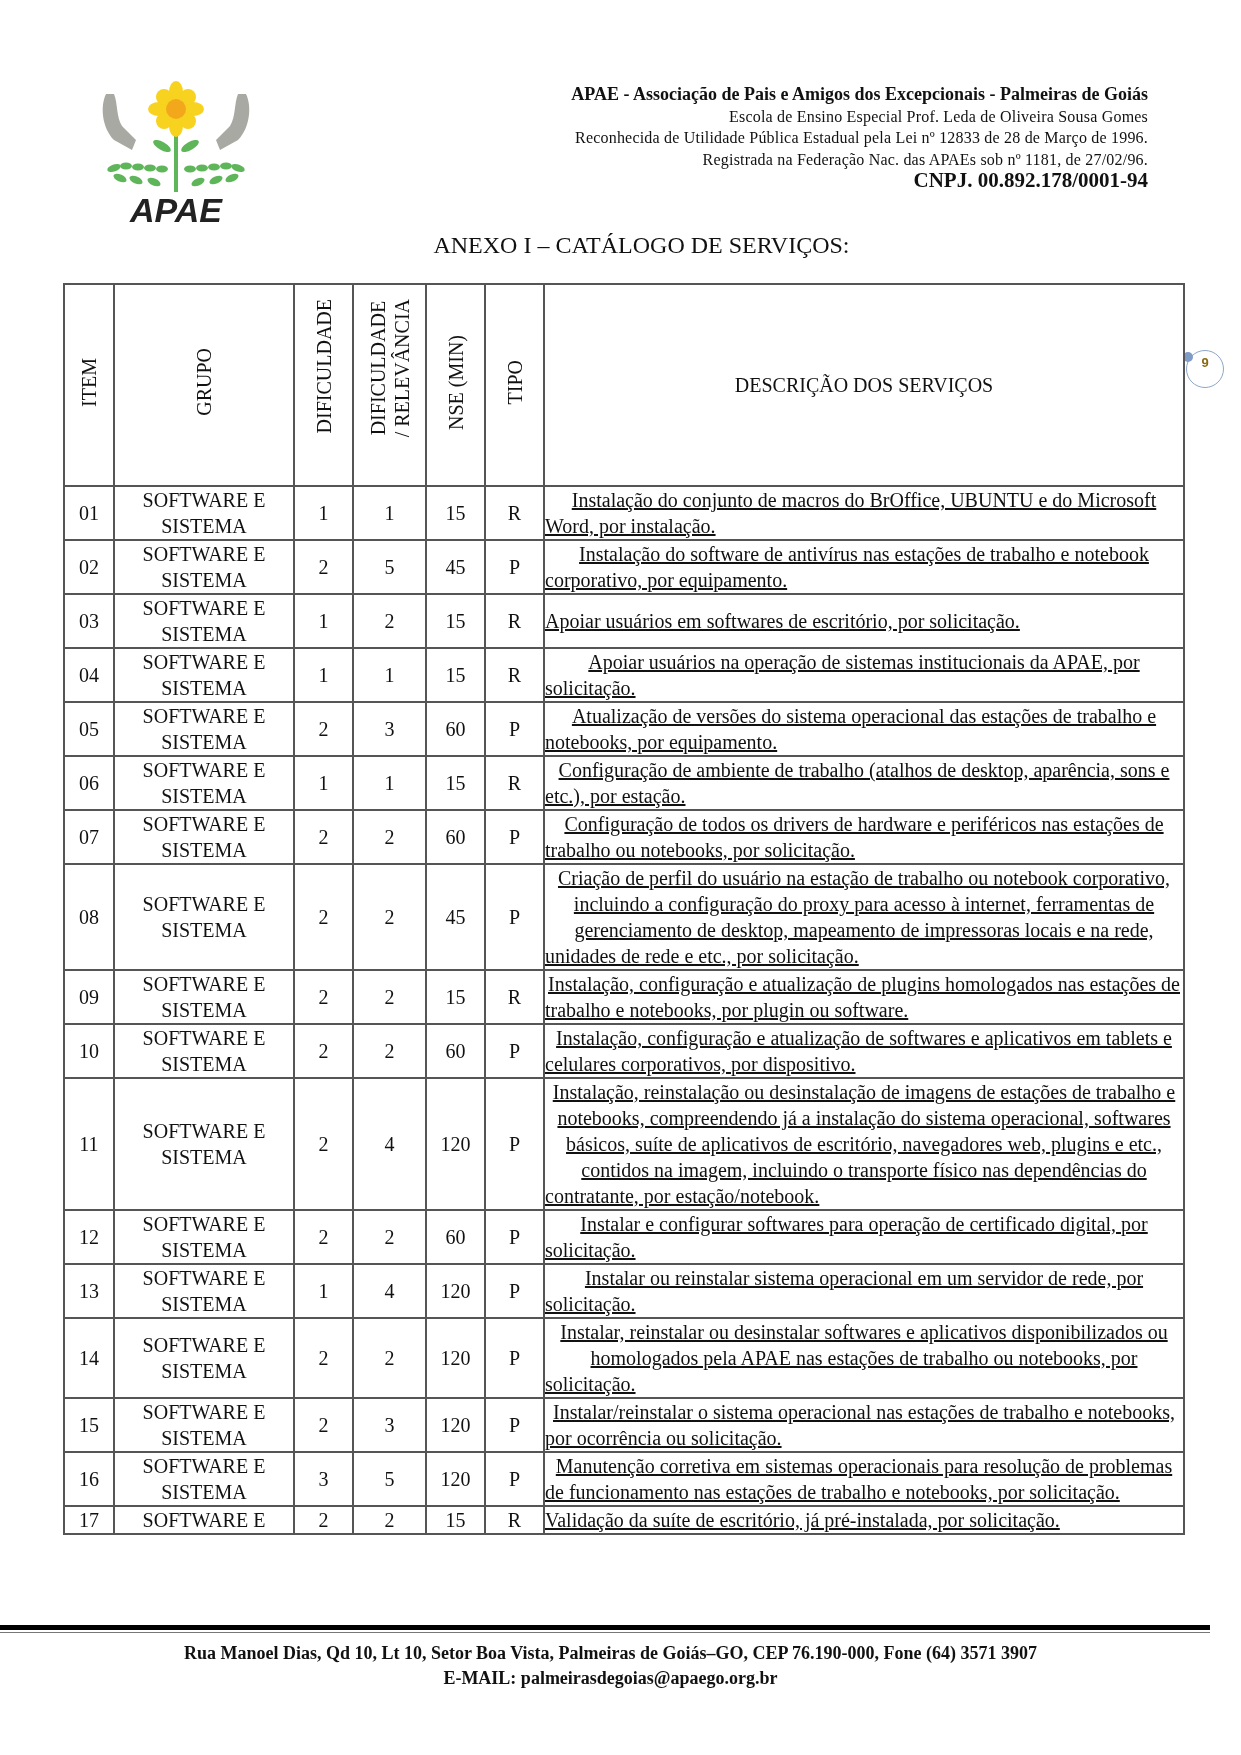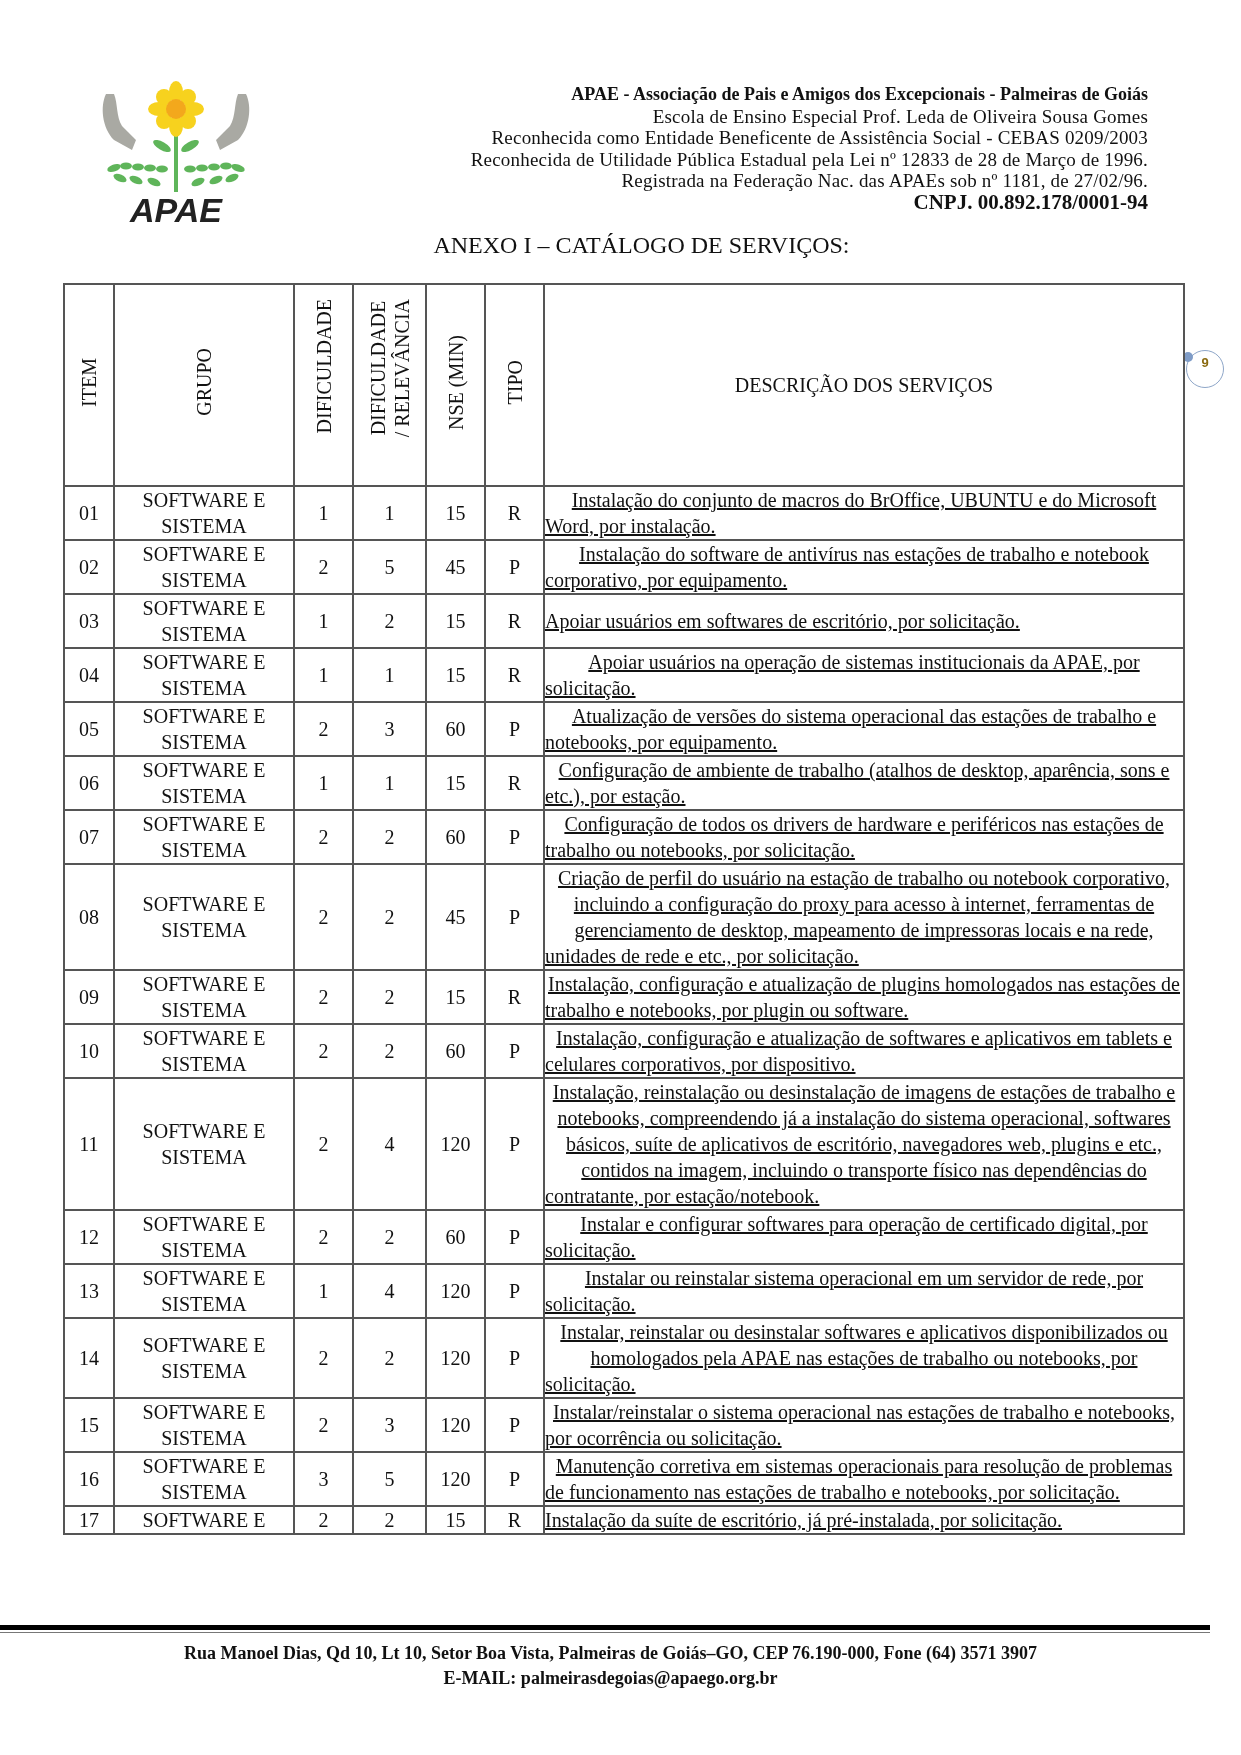--- a/index.html
+++ b/index.html
@@ -1,20 +1,20 @@
 <!DOCTYPE html>
 <html><head>
 <meta charset="utf-8">
 <style>
   html, body { margin: 0; padding: 0; background: #ffffff; }
   body { width: 1241px; height: 1755px; position: relative; overflow: hidden; font-family: "Liberation Serif", serif; color: #111; }
   .logo { position: absolute; left: 96px; top: 76px; width: 160px; height: 150px; font-style: italic; }
   .header-text { position: absolute; left: 270px; top: 84px; width: 878px; text-align: right; line-height: 21.5px; }
   .header-text .org { font-weight: bold; font-size: 18px; }
-  .header-text .line { font-size: 19px; letter-spacing: 0.2px; }
+  .header-text .line { font-size: 16px; letter-spacing: 0.2px; }
   .header-text .cnpj { font-weight: bold; font-size: 21px; }
   .annex-title { position: absolute; left: 16px; width: 1241px; top: 232px; text-align: center; font-size: 24px; padding-left: 10px; box-sizing: border-box; }
   table.catalog { position: absolute; left: 63px; top: 283px; width: 1120px; border-collapse: collapse; table-layout: fixed; }
   table.catalog th, table.catalog td { border: 2px solid #555; font-size: 20px; font-weight: normal; text-align: center; vertical-align: middle; padding: 0; line-height: 26px; }
   table.catalog thead th { height: 186px; }
   .vert { writing-mode: vertical-rl; transform: rotate(180deg); display: inline-block; white-space: nowrap; line-height: 24px; font-size: 20px; }
   td.desc { text-align: justify; text-align-last: left; padding: 0 10px 0 10px; text-decoration: underline; }
   td.grupo { line-height: 26px; margin-top: 21px; }
   .pagemark { position: absolute; left: 1186px; top: 350px; width: 38px; height: 38px; border: 1.5px solid #8ea6c8; border-radius: 50%; box-sizing: border-box; }
   .pagemark .dot { position: absolute; left: -4px; top: 1px; width: 10px; height: 10px; border-radius: 50%; background: #7f9cc7; }
@@ -67,21 +67,20 @@
       <ellipse cx="120" cy="104" rx="7" ry="3.5" transform="rotate(-25 120 104)"></ellipse>
       <ellipse cx="136" cy="102" rx="7" ry="3.5" transform="rotate(-25 136 102)"></ellipse>
     </g>
     <text x="80" y="146" text-anchor="middle" font-family="Liberation Sans, sans-serif" font-weight="bold" font-size="34" fill="#222">APAE</text>
   </svg>
 </div>
 
 <div class="header-text">
   <div class="org">APAE - Associação de Pais e Amigos dos Excepcionais - Palmeiras de Goiás</div>
   <div class="line">Escola de Ensino Especial Prof. Leda de Oliveira Sousa Gomes</div>
-  <div class="line">Reconhecida como Entidade Beneficente de Assistência Social - CEBAS 0209/2003</div>
   <div class="line">Reconhecida de Utilidade Pública Estadual pela Lei nº 12833 de 28 de Março de 1996.</div>
   <div class="line">Registrada na Federação Nac. das APAEs sob nº 1181, de 27/02/96.</div>
   <div class="cnpj">CNPJ. 00.892.178/0001-94</div>
 </div>
 
 <div class="annex-title">ANEXO I – CATÁLOGO DE SERVIÇOS:</div>
 
 <div class="pagemark">
   <span class="dot"></span>
   <span class="num">9</span>
@@ -269,21 +268,21 @@
     <td class="desc">Manutenção corretiva em sistemas operacionais para resolução de problemas de funcionamento nas estações de trabalho e notebooks, por solicitação.</td>
   </tr>
 
   <tr>
     <td>17</td>
     <td class="grupo"><span>SOFTWARE E</span><span></span></td>
     <td>2</td>
     <td>2</td>
     <td>15</td>
     <td>R</td>
-    <td class="desc">Instalação da suíte de escritório, já pré-instalada, por solicitação.</td>
+    <td class="desc">Validação da suíte de escritório, já pré-instalada, por solicitação.</td>
   </tr>
 </tbody>
 </table>
 
 <div class="footer-rule"></div>
 <div class="footer-rule2"></div>
 <div class="footer">
   <div>Rua Manoel Dias, Qd 10, Lt 10, Setor Boa Vista, Palmeiras de Goiás–GO, CEP 76.190-000, Fone (64) 3571 3907</div>
   <div>E-MAIL: palmeirasdegoias@apaego.org.br</div>
 </div>

